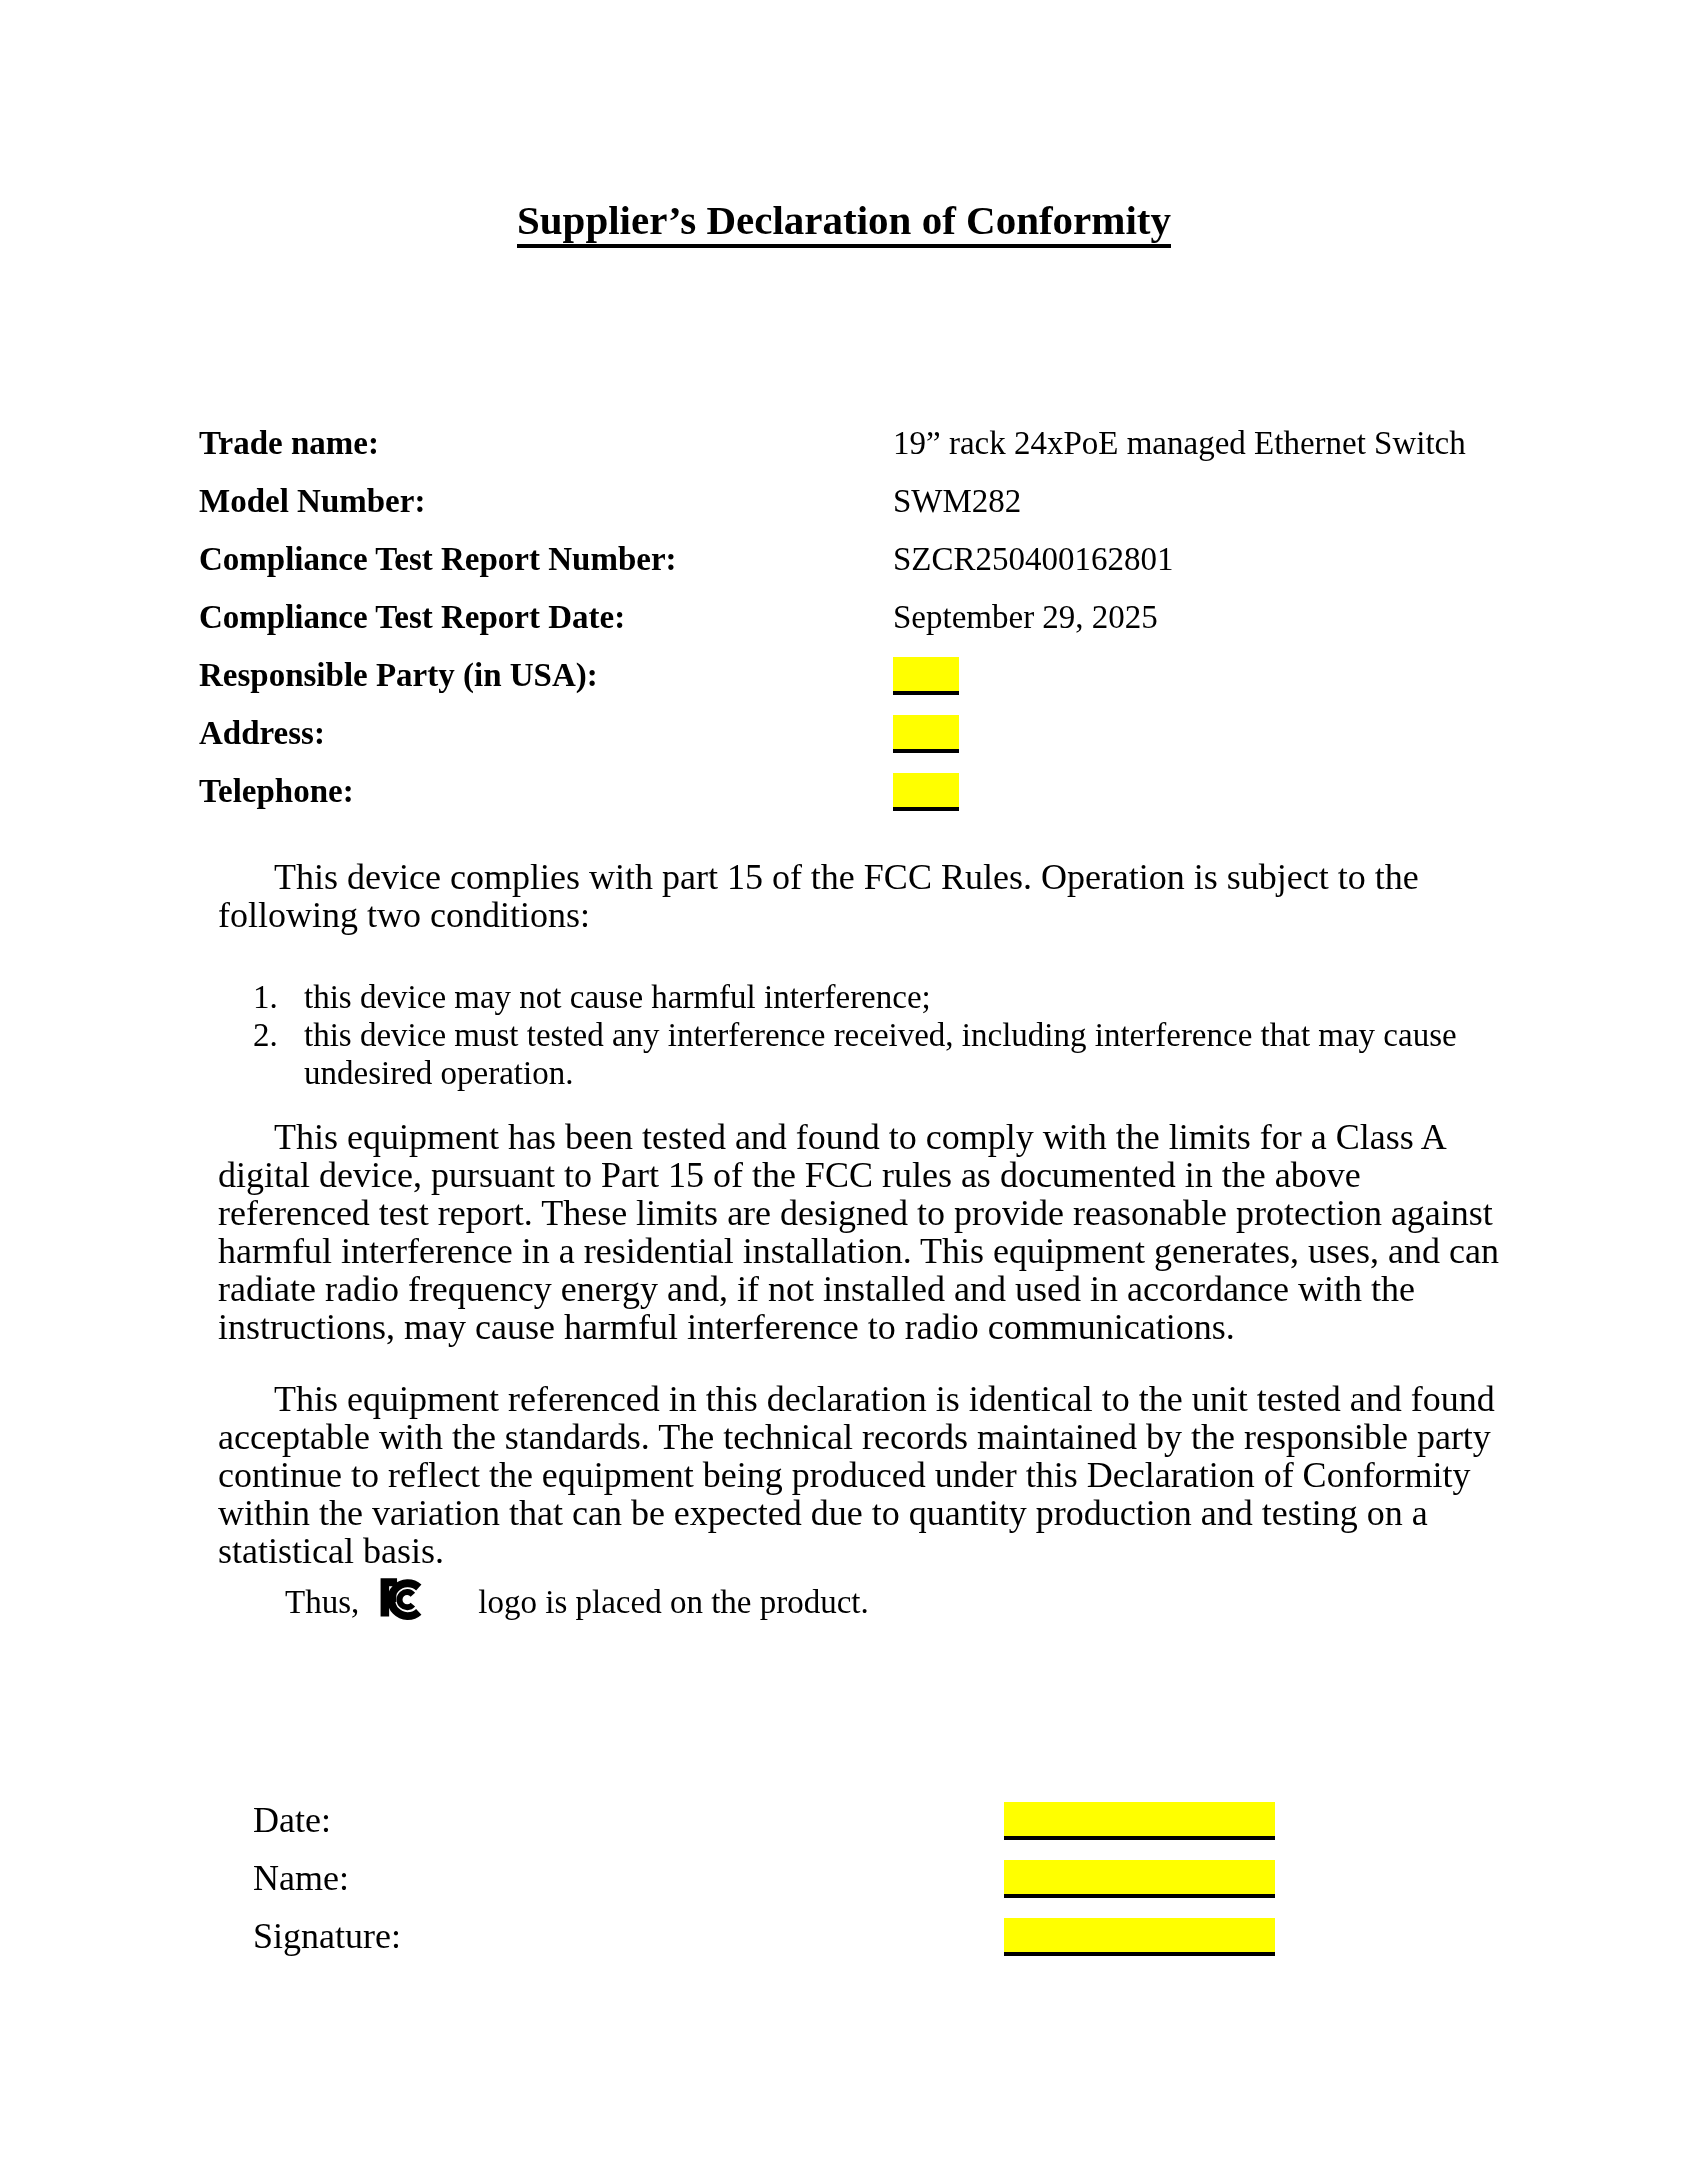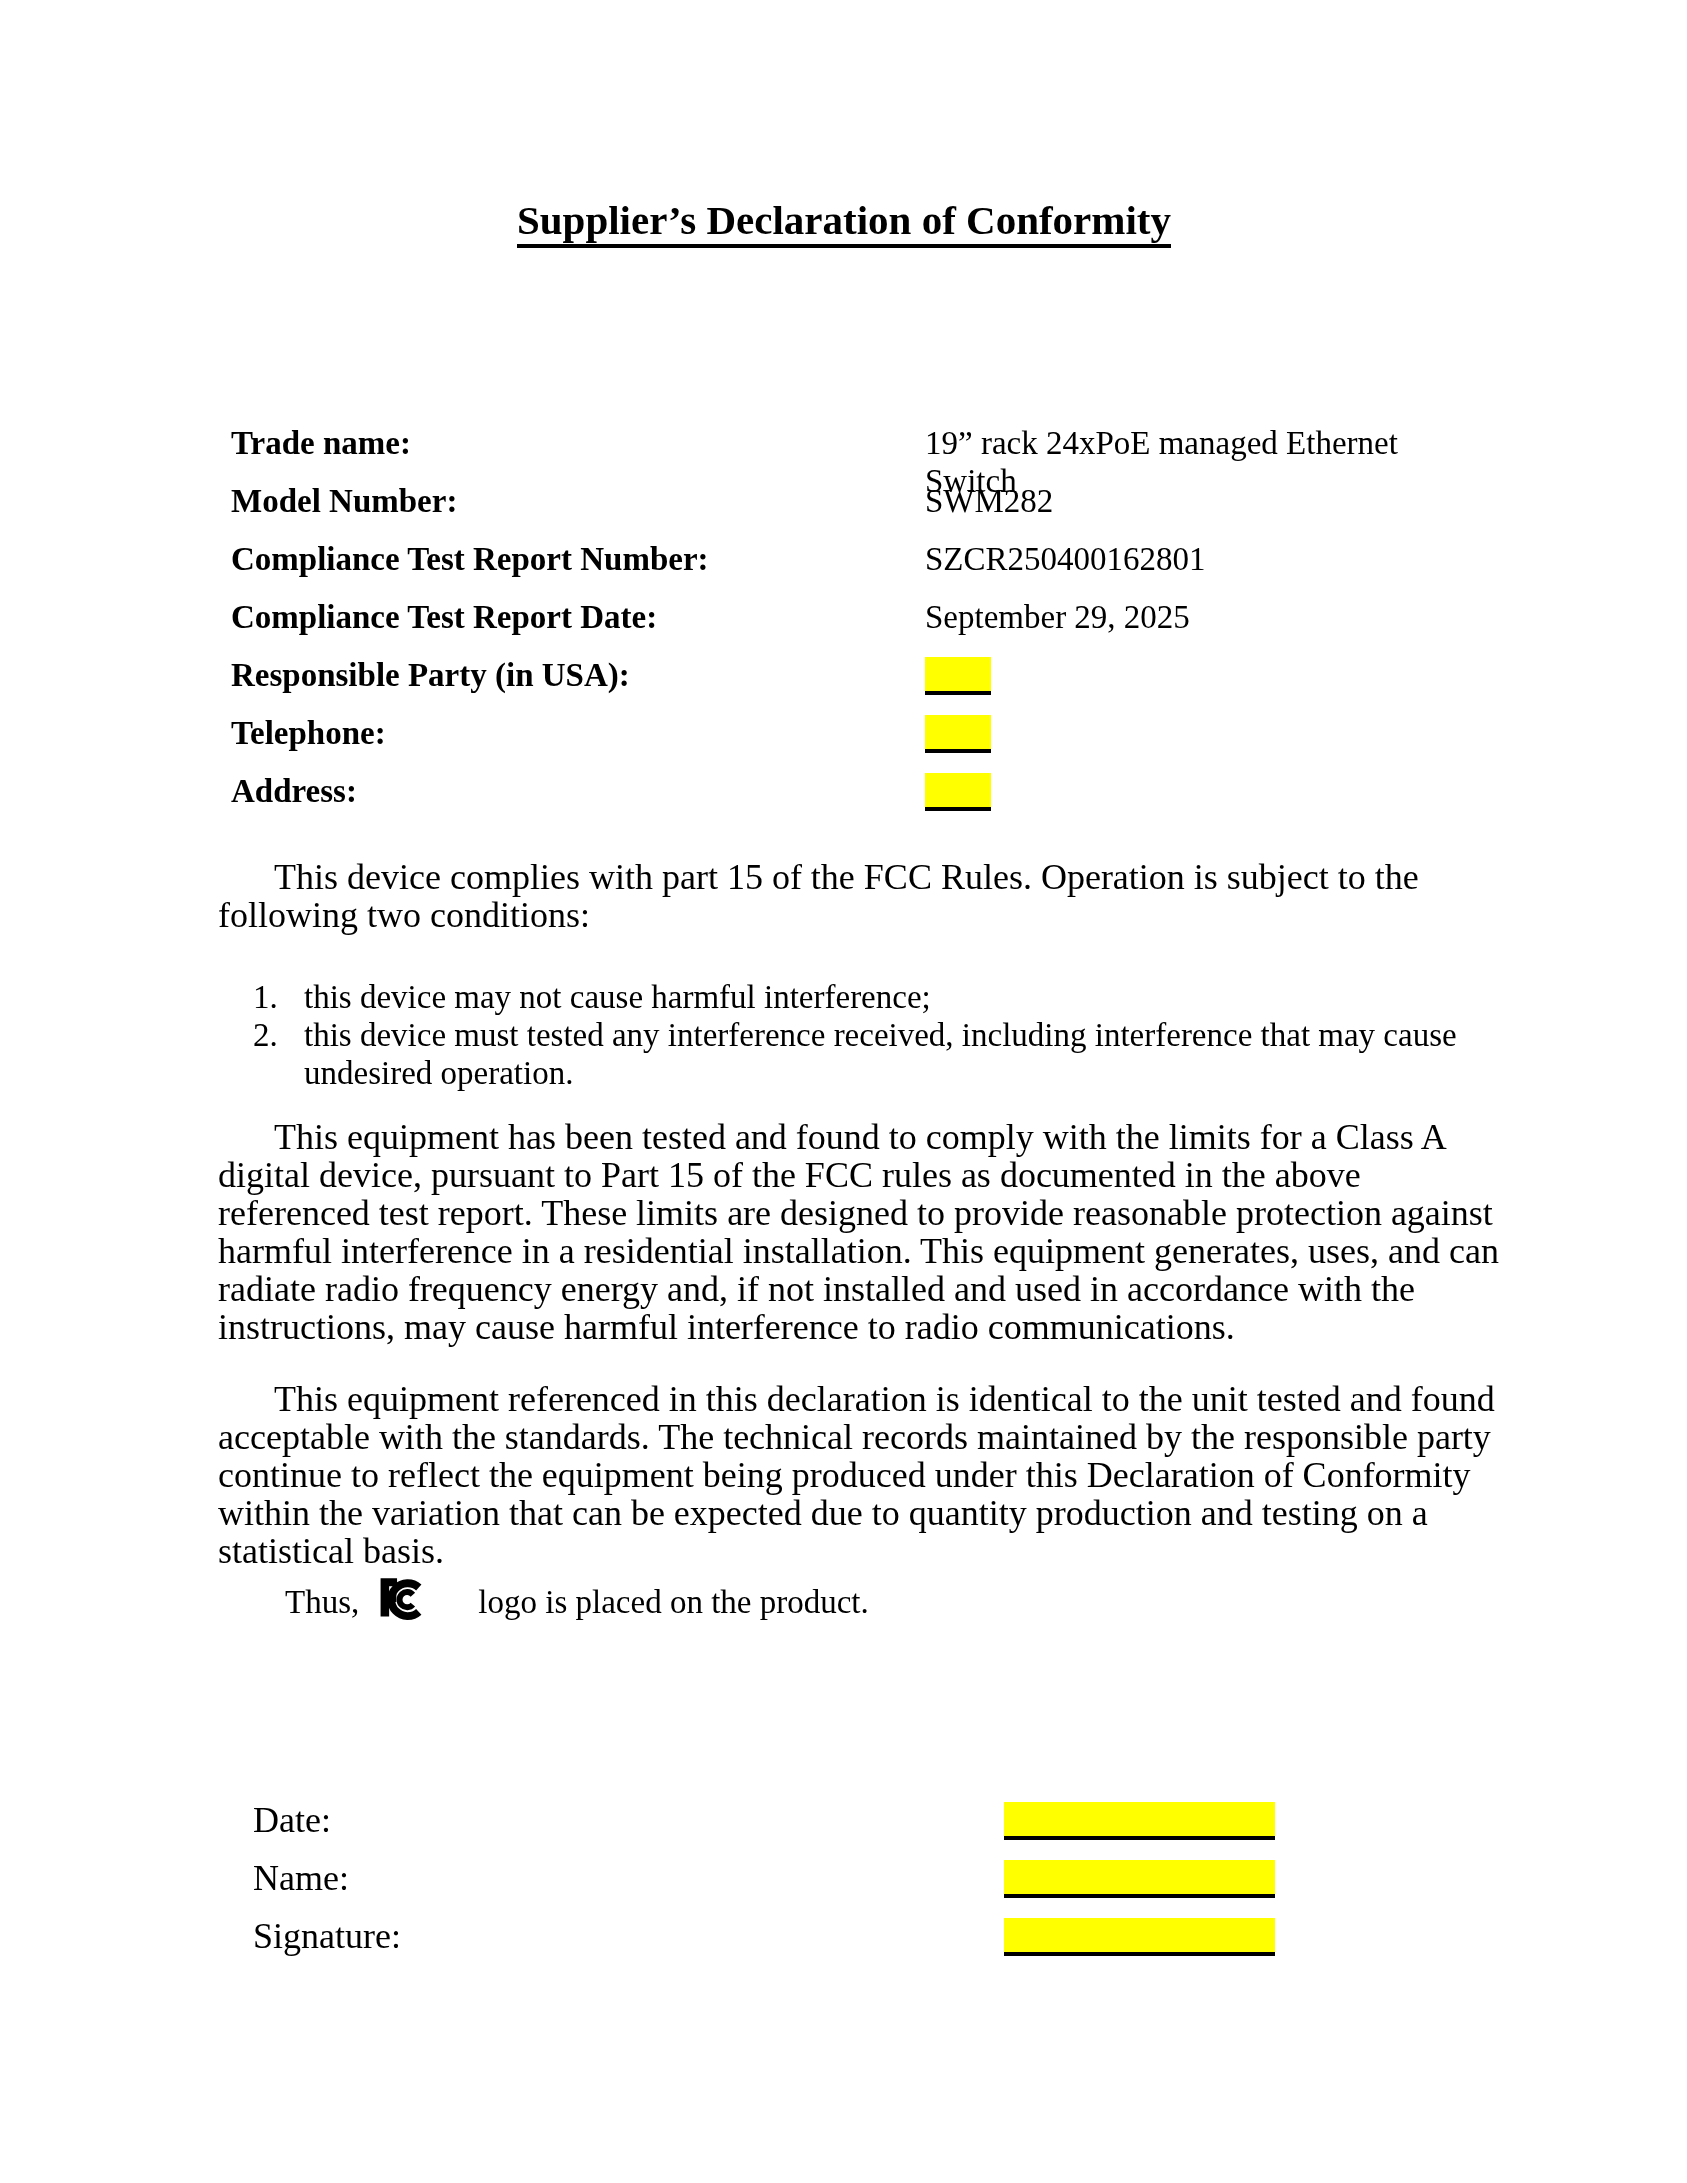--- a/index.html
+++ b/index.html
@@ -40,21 +40,20 @@
     left: 199px;
     top: 424px;
     width: 1297px;
   }
   .field-row {
     display: flex;
     align-items: flex-start;
     height: 58px;
     font-size: 33px;
     line-height: 38px;
-    margin-left: 32px;
   }
   .field-label {
     width: 694px;
     font-weight: bold;
     flex: none;
   }
   .field-value {
     flex: 1;
   }
   .blank-sm {
@@ -159,27 +158,27 @@
       <div class="field-label">Compliance Test Report Date:</div>
       <div class="field-value">September 29, 2025</div>
     </div>
     <div class="field-row">
       <div class="field-label">Responsible Party (in USA):</div>
       <div class="field-value">
         <div class="blank-sm"></div>
       </div>
     </div>
     <div class="field-row">
-      <div class="field-label">Telephone:</div>
+      <div class="field-label">Address:</div>
       <div class="field-value">
         <div class="blank-sm"></div>
       </div>
     </div>
     <div class="field-row">
-      <div class="field-label">Address:</div>
+      <div class="field-label">Telephone:</div>
       <div class="field-value">
         <div class="blank-sm"></div>
       </div>
     </div>
   </div>
 
   <div class="para indent" id="para1">This device complies with part 15 of the FCC Rules. Operation is subject to the following two conditions:</div>
 
   <div class="cond-list">
     <div class="cond-item">

